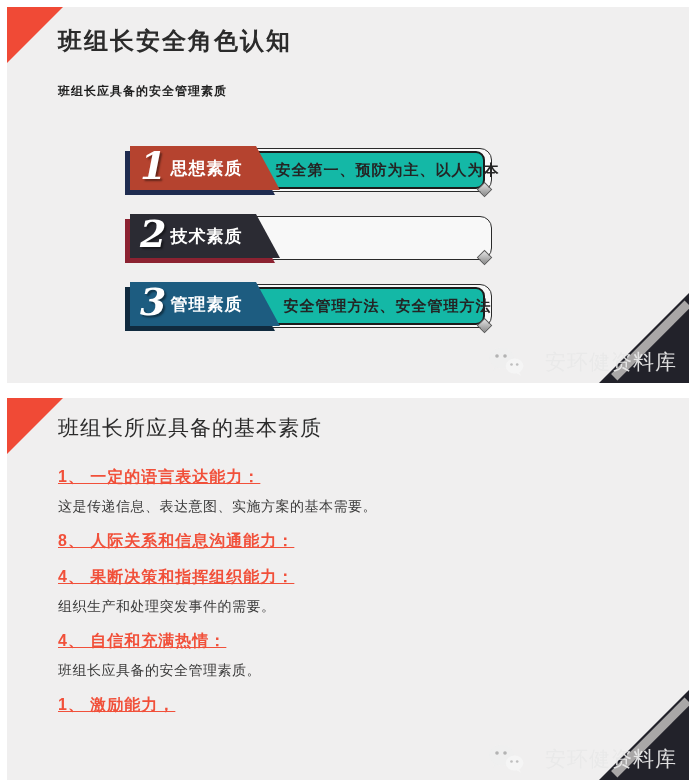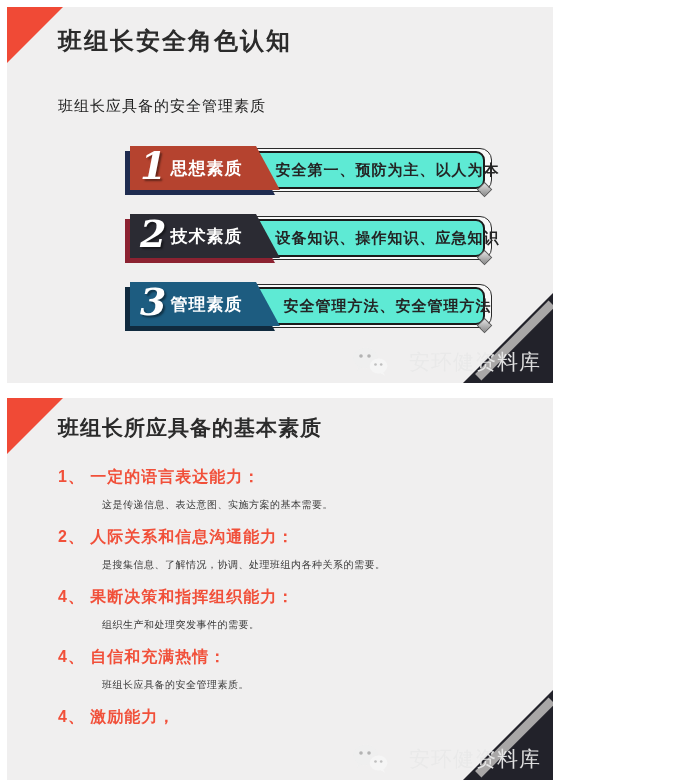--- a/index.html
+++ b/index.html
@@ -3,21 +3,21 @@
 <meta charset="utf-8">
 <style>
   * { margin:0; padding:0; box-sizing:border-box; }
   html,body { background:#ffffff; }
   body {
     width:689px; height:780px;
     font-family:"Liberation Sans", sans-serif;
     position:relative; overflow:hidden;
   }
   .panel {
-    position:absolute; left:7px; width:546px;
+    position:absolute; left:7px; width:682px;
     background:#f0efef; overflow:hidden;
   }
   .panel-top { top:7px; height:376px; }
   .panel-bottom { top:398px; height:382px; }
 
   
   .corner-red {
     position:absolute; left:0; top:0; width:56px; height:56px;
     clip-path:polygon(0 0, 100% 0, 0 100%);
   }
@@ -37,35 +37,35 @@
     color:#e9e9e9; font-size:21px; letter-spacing:1px; opacity:.95;
     white-space:nowrap;
   }
 
   
   .title1 {
     position:absolute; left:51px; top:18px;
     font-size:24px; font-weight:bold; color:#2b2b2b; letter-spacing:2px;
   }
   .subtitle1 {
-    position:absolute; left:51px; top:90px;
-    font-size:15px; font-weight:normal; color:#1f1f1f; letter-spacing:1px;
+    position:absolute; left:51px; top:76px;
+    font-size:12px; font-weight:bold; color:#1f1f1f; letter-spacing:1px;
   }
 
   
   .banners { position:absolute; left:123px; top:139px; }
   .banner { position:relative; width:362px; height:50px; margin-bottom:18px; }
   .pill-outer {
     position:absolute; left:112px; right:0; top:2px; height:44px;
     background:#f8f8f8; border:1px solid #2a2a2a;
     border-radius:0 12px 12px 0; z-index:1;
   }
   .pill-inner {
     position:absolute; left:112px; right:7px; top:5px; height:38px;
-    background:#5eead4; border:2px solid #1b1b1b;
+    background:#14b8a6; border:2px solid #1b1b1b;
     border-radius:0 9px 9px 0; z-index:2;
     display:flex; align-items:center; justify-content:center;
     padding-left:48px;
   }
   .pill-text {
     font-size:15px; font-weight:600; color:#242424; letter-spacing:1px;
     white-space:nowrap;
   }
   .pill-fold {
     position:absolute; right:2px; bottom:1px; width:11px; height:11px;
@@ -85,28 +85,28 @@
   .label-num {
     font-family:"DejaVu Serif", serif; font-style:italic; font-weight:bold;
     font-size:38px; line-height:40px; margin:-4px 4px 0 10px;
     text-shadow:2px 2px 2px rgba(0,0,0,.45);
   }
   .label-text { font-size:17px; font-weight:bold; letter-spacing:1px; padding-top:1px; }
 
   
   .title2 {
     position:absolute; left:51px; top:16px;
-    font-size:21px; font-weight:bold; color:#2b2b2b; letter-spacing:1px;
+    font-size:21px; font-weight:normal; color:#2b2b2b; letter-spacing:1px;
   }
   .list { position:absolute; left:51px; top:54px; right:30px; z-index:4; }
   .item-h {
     font-size:16px; font-weight:bold; color:#f1503a;
-    margin:15px 0 10px; letter-spacing:1px;
-  }
-  .item-b { font-size:10px; color:#3a3a3a; letter-spacing:.5px;margin-left:44px; }
+    margin:15px 0 10px; letter-spacing:1px;text-decoration:underline;
+  }
+  .item-b { font-size:14px; color:#3a3a3a; letter-spacing:.5px; }
 
   .wm-icon { flex:0 0 auto; }
 </style>
 </head>
 <body>
 
 <section class="panel panel-top">
   <div class="corner-red" style="background: rgb(240, 74, 54);"></div>
 
   <h1 class="title1">班组长安全角色认知</h1>
@@ -122,23 +122,20 @@
       <span class="pill-fold"></span>
       <div class="label-shadow" style="background: rgb(31, 44, 80);"></div>
       <div class="label" style="background: rgb(181, 67, 47);">
         <span class="label-num">1</span>
         <span class="label-text">思想素质</span>
       </div>
     </div>
 
     <div class="banner">
       <div class="pill-outer"></div>
-      <div class="pill-inner">
-        <span class="pill-text">设备知识、操作知识、应急知识</span>
-      </div>
       <span class="pill-fold"></span>
       <div class="label-shadow" style="background: rgb(140, 34, 49);"></div>
       <div class="label" style="background: rgb(43, 43, 51);">
         <span class="label-num">2</span>
         <span class="label-text">技术素质</span>
       </div>
     </div>
 
     <div class="banner">
       <div class="pill-outer"></div>
@@ -177,33 +174,32 @@
   <div class="corner-red" style="background: rgb(240, 74, 54);"></div>
 
   <h1 class="title2">班组长所应具备的基本素质</h1>
 
   <div class="list">
     <div>
       <div class="item-h">1、 一定的语言表达能力：</div>
       <div class="item-b">这是传递信息、表达意图、实施方案的基本需要。</div>
     </div>
     <div>
-      <div class="item-h">2、 人际关系和信息沟通能力：</div>
-      <div class="item-b">是搜集信息、了解情况，协调、处理班组内各种关系的需要。</div>
+      <div class="item-h">8、 人际关系和信息沟通能力：</div>
     </div>
     <div>
       <div class="item-h">4、 果断决策和指挥组织能力：</div>
       <div class="item-b">组织生产和处理突发事件的需要。</div>
     </div>
     <div>
       <div class="item-h">4、 自信和充满热情：</div>
       <div class="item-b">班组长应具备的安全管理素质。</div>
     </div>
     <div>
-      <div class="item-h">4、 激励能力，</div>
+      <div class="item-h">1、 激励能力，</div>
     </div>
   </div>
 
   <div class="corner-dark" style="background: rgb(34, 34, 42);"></div>
   <div class="stripe"></div>
 
   <div class="watermark">
     <svg class="wm-icon" width="36" height="29" viewBox="0 0 36 29">
       <ellipse cx="13.5" cy="11" rx="12.5" ry="10.2" fill="#efefef"></ellipse>
       <path d="M7 19 L5 24 L11 20 Z" fill="#efefef"></path>

